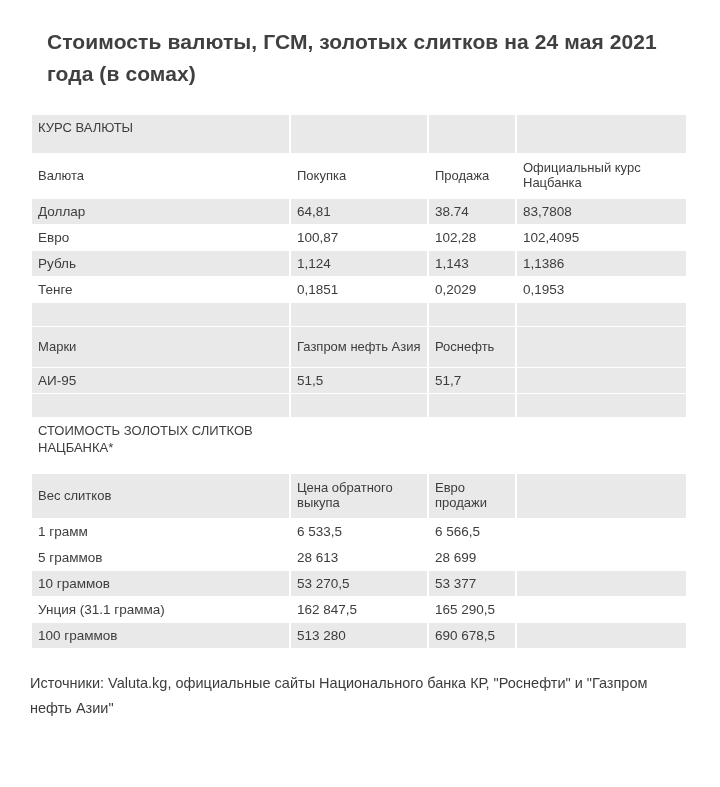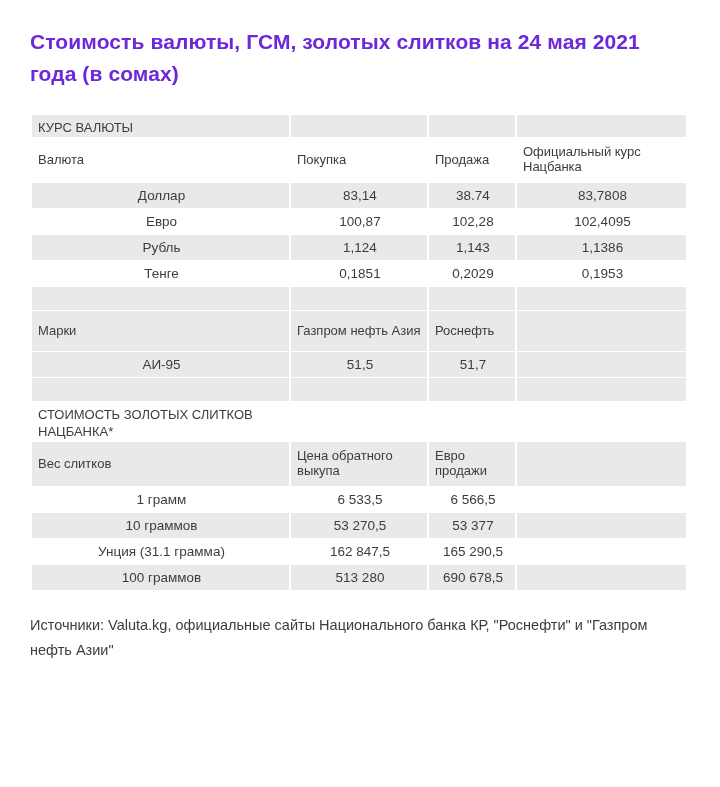--- a/index.html
+++ b/index.html
@@ -6,26 +6,26 @@
   html, body {
     margin: 0; padding: 0;
     width: 720px; height: 787px;
     background: #ffffff;
     font-family: "Liberation Sans", "DejaVu Sans", sans-serif;
     overflow: hidden;
   }
   .page { padding: 0 30px; width: 720px; }
 
   h1.page-title {
-    margin: 26px 0 0 0;
+    margin: 26px 0 0 17px;
     max-width: 662px;
     font-size: 21px;
     line-height: 32px;
     font-weight: bold;
-    color: #6d28d9;
+    color: #404040;
     letter-spacing: 0.1px;
   }
 
   table.rates {
     margin-top: 24px;
     border-collapse: separate;
     border-spacing: 2px 1px;
     table-layout: fixed;
     width: 658px;
     color: #3d3d3d;
@@ -36,31 +36,31 @@
     vertical-align: middle;
     overflow: hidden;
     background: #ffffff;
   }
   tr.shade td { background: #e9e9e9; }
 
   tr.section-row td {
     font-size: 13px;
     line-height: 17px;
     padding-top: 4px;
-    padding-bottom: 1px;
+    padding-bottom: 17px;
     height: 22px;
   }
   tr.colhead-row td {
     font-size: 13px;
     line-height: 15px;
     padding-top: 6px;
     padding-bottom: 8px;
     height: 40px;
   }
-  tr.data-row td { height: 25px; text-align: center; }
+  tr.data-row td { height: 25px; }
   tr.spacer-row td { height: 23px; }
 
   p.source-note {
     margin: 22px 0 0 0;
     max-width: 658px;
     font-size: 14.5px;
     line-height: 25px;
     color: #3d3d3d;
   }
 </style>
@@ -85,21 +85,21 @@
           <td></td>
         </tr>
         <tr class="colhead-row">
           <td>Валюта</td>
           <td>Покупка</td>
           <td>Продажа</td>
           <td>Официальный курс Нацбанка</td>
         </tr>
         <tr class="data-row shade">
           <td>Доллар</td>
-          <td>83,14</td>
+          <td>64,81</td>
           <td>38.74</td>
           <td>83,7808</td>
         </tr>
         <tr class="data-row">
           <td>Евро</td>
           <td>100,87</td>
           <td>102,28</td>
           <td>102,4095</td>
         </tr>
         <tr class="data-row shade">
@@ -149,20 +149,26 @@
           <td>Цена обратного выкупа</td>
           <td>Евро продажи</td>
           <td></td>
         </tr>
         <tr class="data-row">
           <td>1 грамм</td>
           <td>6 533,5</td>
           <td>6 566,5</td>
           <td></td>
         </tr>
+        <tr class="data-row">
+          <td>5 граммов</td>
+          <td>28 613</td>
+          <td>28 699</td>
+          <td></td>
+        </tr>
         <tr class="data-row shade">
           <td>10 граммов</td>
           <td>53 270,5</td>
           <td>53 377</td>
           <td></td>
         </tr>
         <tr class="data-row">
           <td>Унция (31.1 грамма)</td>
           <td>162 847,5</td>
           <td>165 290,5</td>

